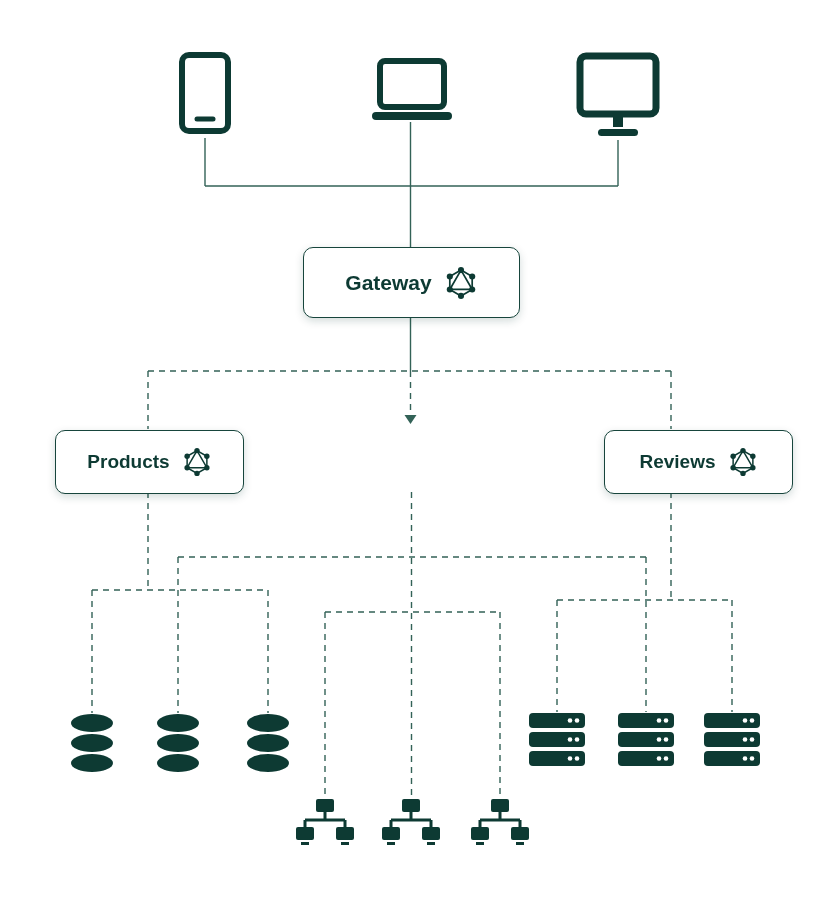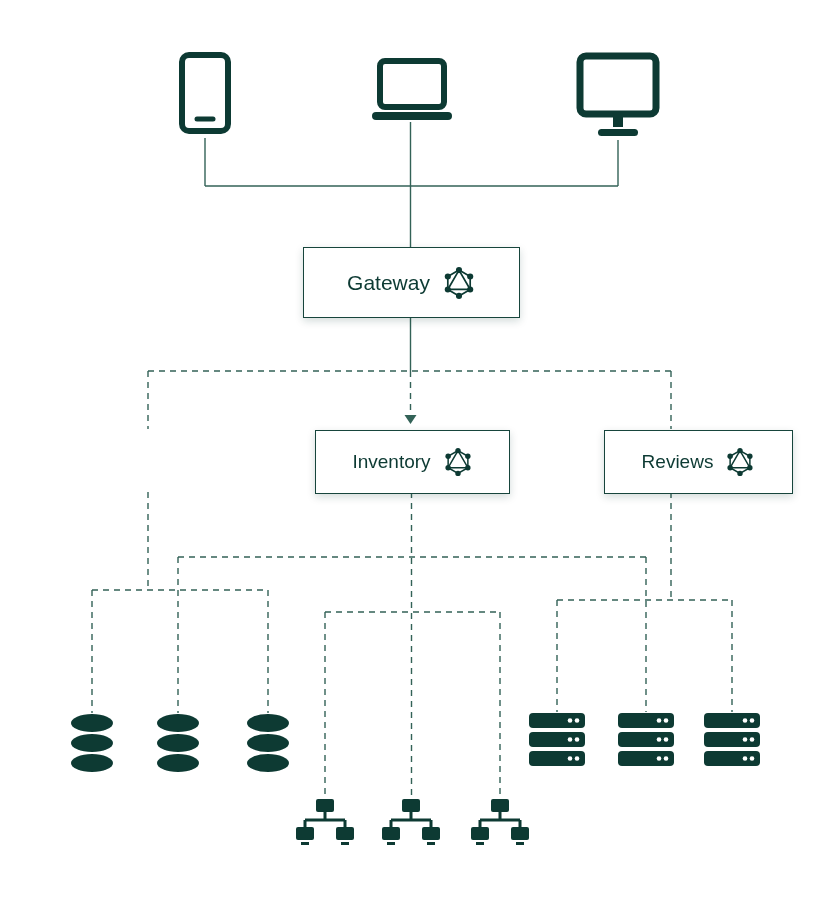--- a/index.html
+++ b/index.html
@@ -3,23 +3,23 @@
 <meta charset="utf-8">
 <style>
   html,body{margin:0;padding:0;background:#ffffff;}
   .canvas{
     position:relative;width:816px;height:900px;background:#ffffff;
     font-family:"Liberation Sans", sans-serif;overflow:hidden;
   }
   .abs{position:absolute;}
   .node-box{
     position:absolute;display:flex;align-items:center;justify-content:center;gap:12px;
-    background:#ffffff;border:1px solid #17453c;border-radius:0;
+    background:#ffffff;border:1px solid #17453c;border-radius:10px;
     box-shadow:0 3px 8px rgba(13,58,51,0.18);
-    color:#0d3a33;font-weight:400;
+    color:#0d3a33;font-weight:700;
   }
   .gateway-box{left:303px;top:247px;width:215px;height:69px;font-size:21px;}
   .service-box{top:430px;height:62px;font-size:19px;}
   .svc-products{left:55px;width:187px;}
   .svc-inventory{left:315px;width:193px;}
   .svc-reviews{left:604px;width:187px;}
   .wires{position:absolute;left:0;top:0;width:816px;height:900px;pointer-events:none;}
   .wires path{stroke:#336257;stroke-width:1.4;fill:none;}
   .wires path.dash{stroke-dasharray:6 5;}
   .icon svg{display:block;}
@@ -124,22 +124,22 @@
 
   <div class="node-box gateway-box">
     <span>Gateway</span>
     <span class="icon">
       <svg viewBox="0 0 100 100" width="34" height="34">
           <use href="#gql"></use>
         </svg>
     </span>
   </div>
 
-  <div class="node-box service-box svc-inventory">
-    <span>Inventory</span>
+  <div class="node-box service-box svc-products">
+    <span>Products</span>
     <span class="icon">
       <svg viewBox="0 0 100 100" width="30" height="30">
           <use href="#gql"></use>
         </svg>
     </span>
   </div>
   <div class="node-box service-box svc-reviews">
     <span>Reviews</span>
     <span class="icon">
       <svg viewBox="0 0 100 100" width="30" height="30">

